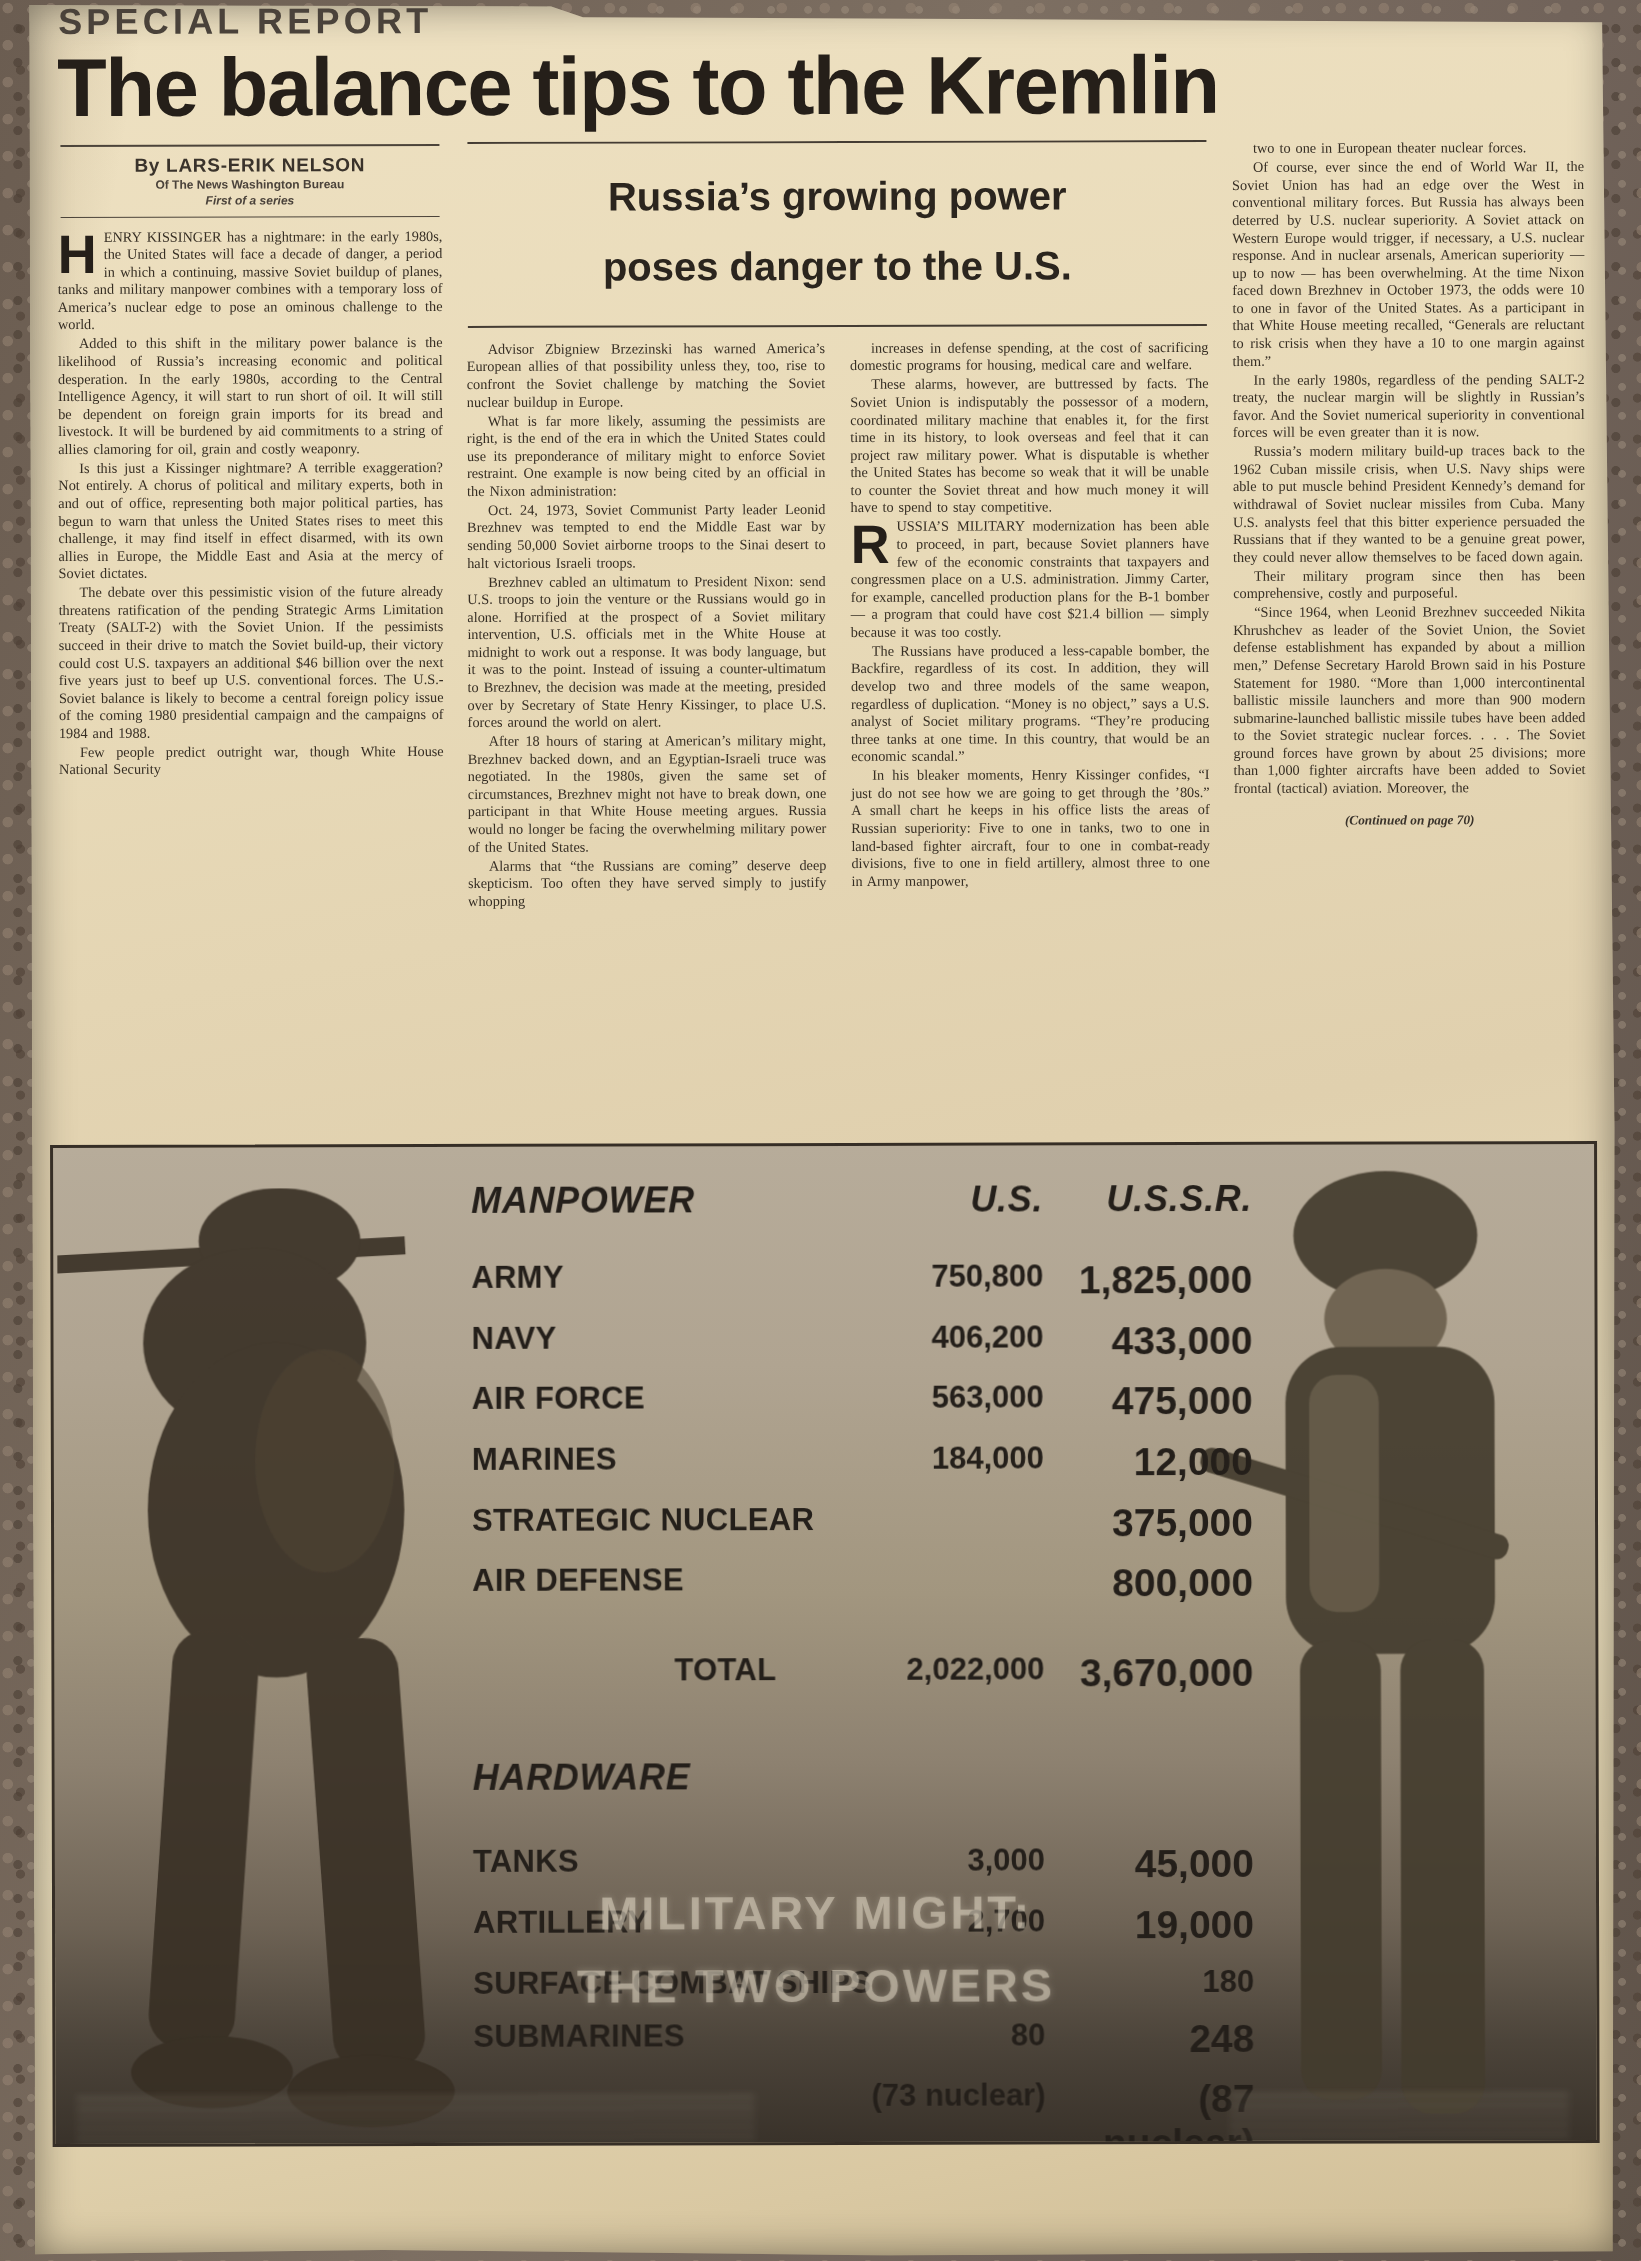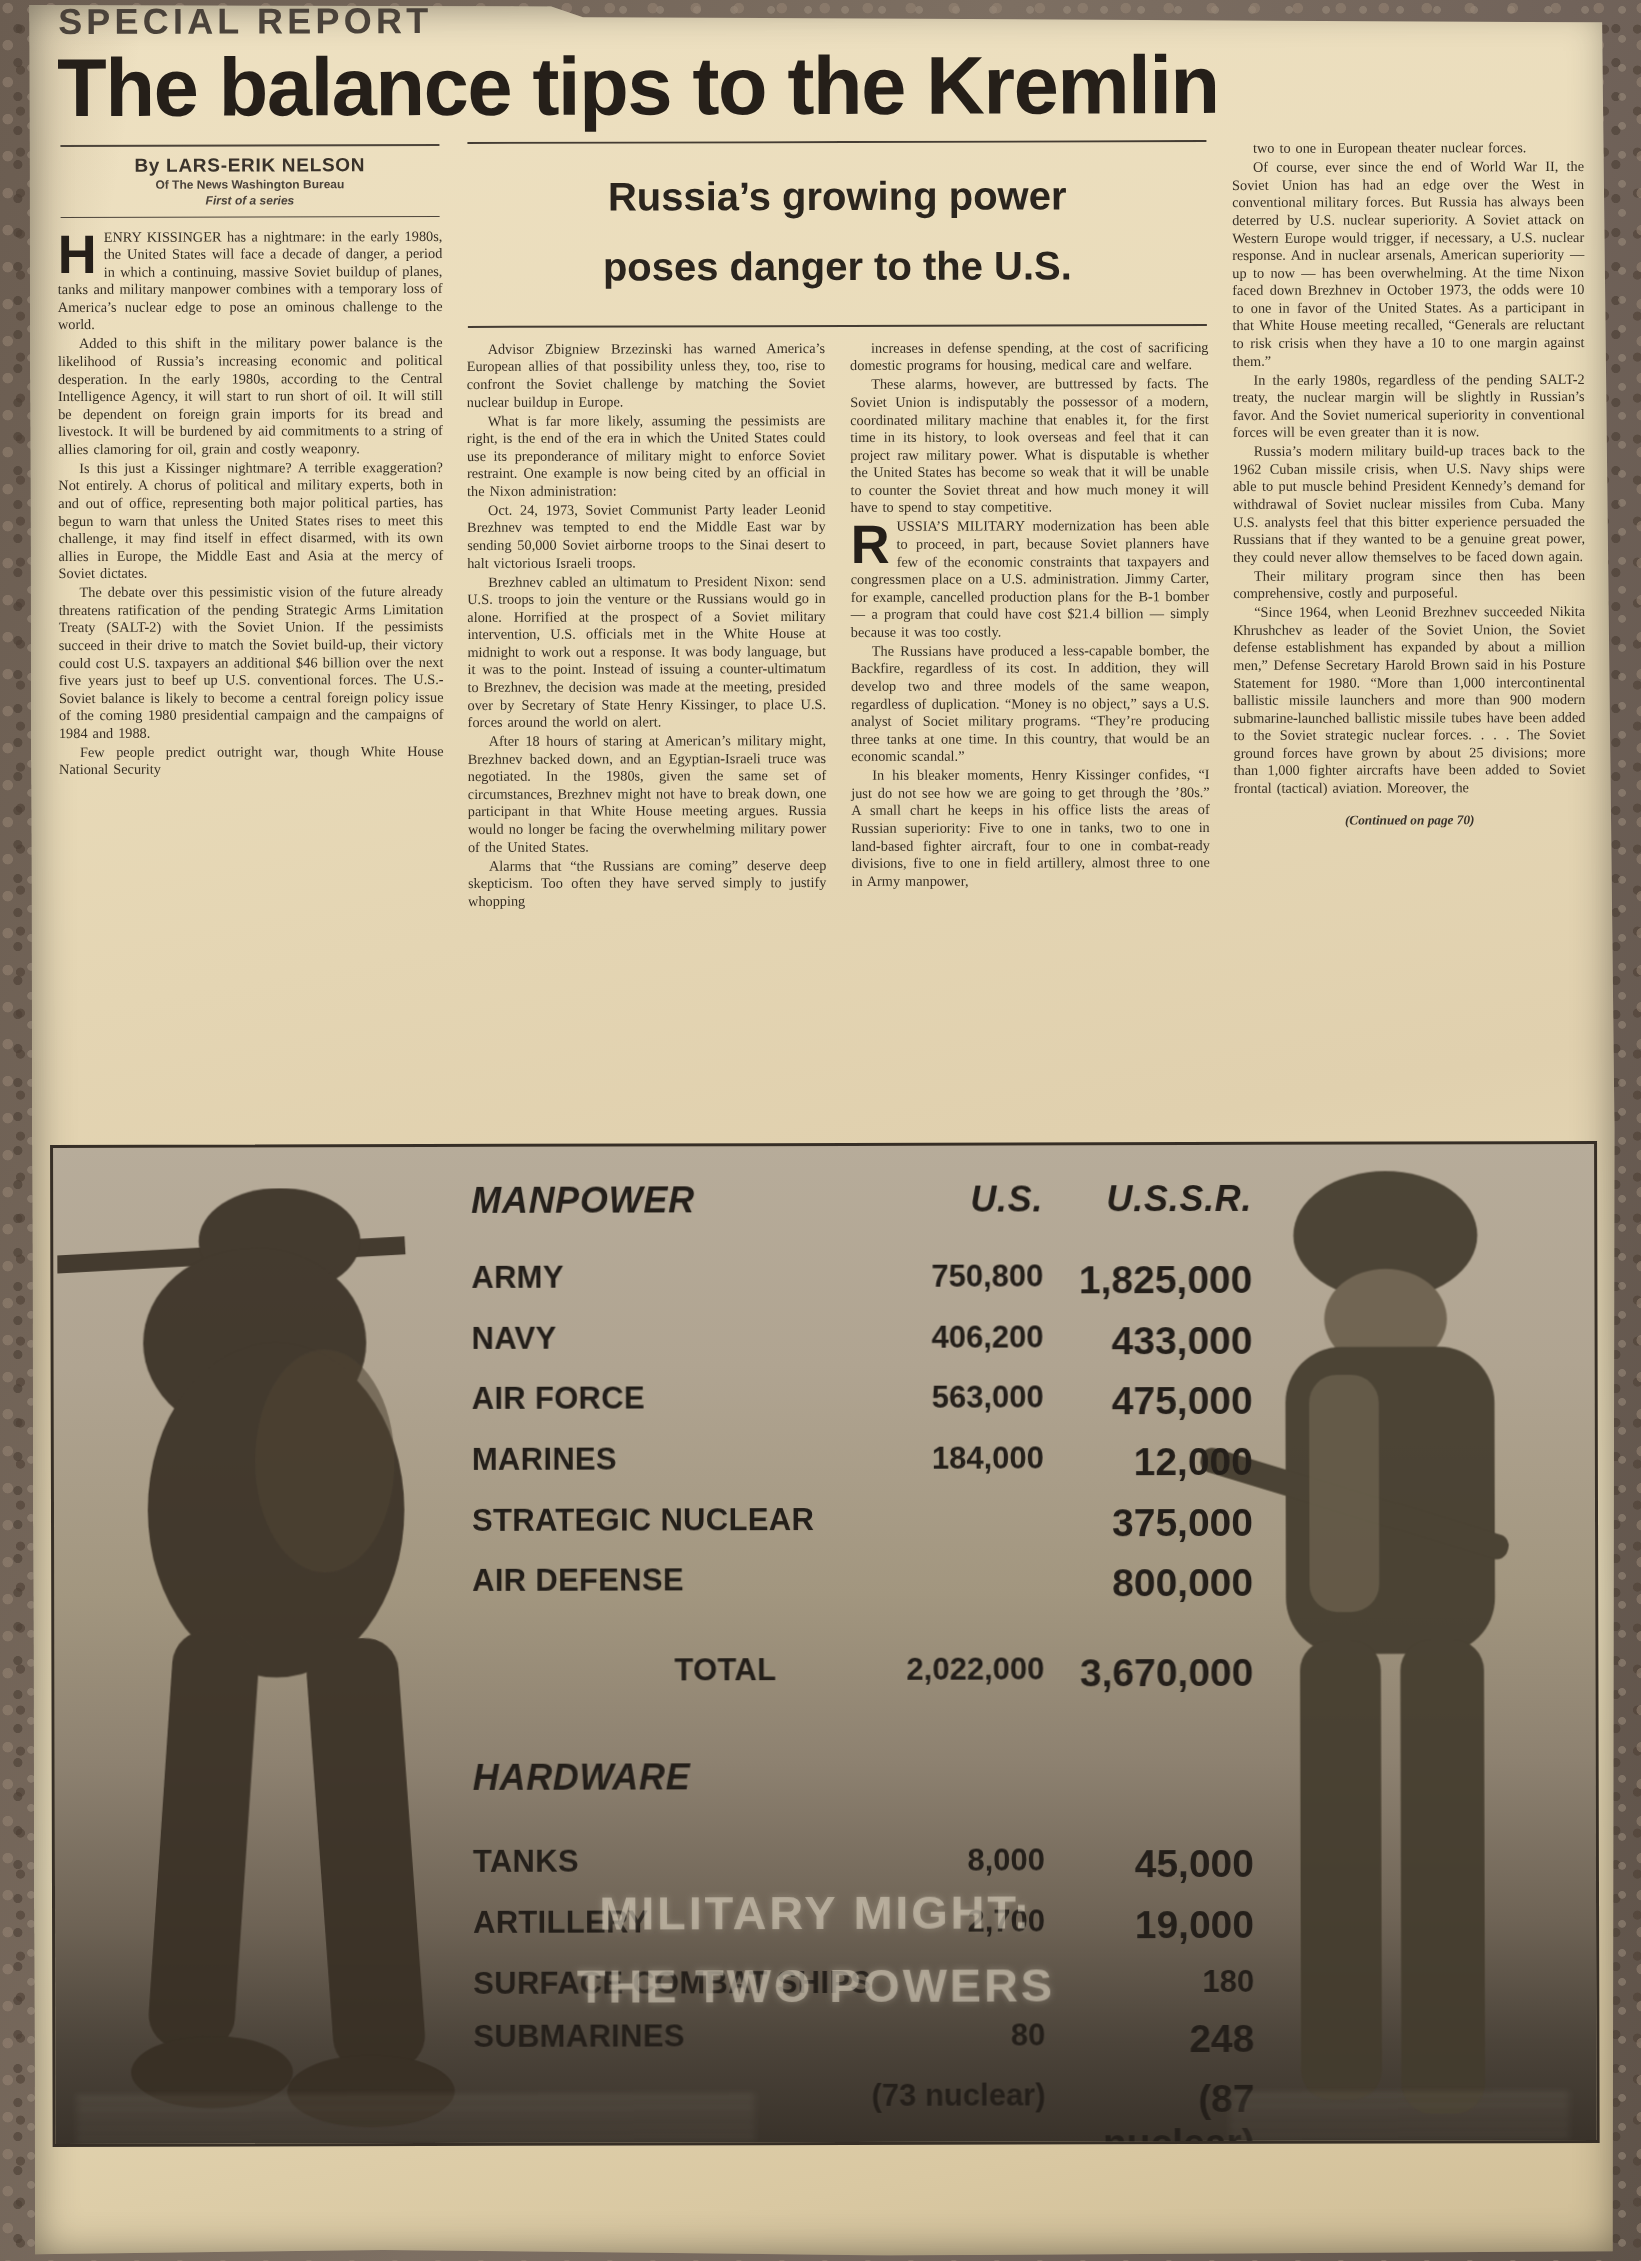--- a/index.html
+++ b/index.html
@@ -244,21 +244,21 @@
           <span class="cell c-label">TOTAL</span>
           <span class="cell c-us">2,022,000</span>
           <span class="cell c-ussr">3,670,000</span>
         </div>
         <div class="thead hw">
           <span class="cell c-label">HARDWARE</span>
         </div>
         <div>
             <div class="trow">
               <span class="cell c-label">TANKS</span>
-              <span class="cell c-us">8,000</span>
+              <span class="cell c-us">3,000</span>
               <span class="cell c-ussr">45,000</span>
             </div>
             <div class="trow">
               <span class="cell c-label">ARTILLERY</span>
               <span class="cell c-us">2,700</span>
               <span class="cell c-ussr">19,000</span>
             </div>
             <div class="trow">
               <span class="cell c-label">SURFACE COMBAT SHIPS</span>
               <span class="cell c-us">180</span>

